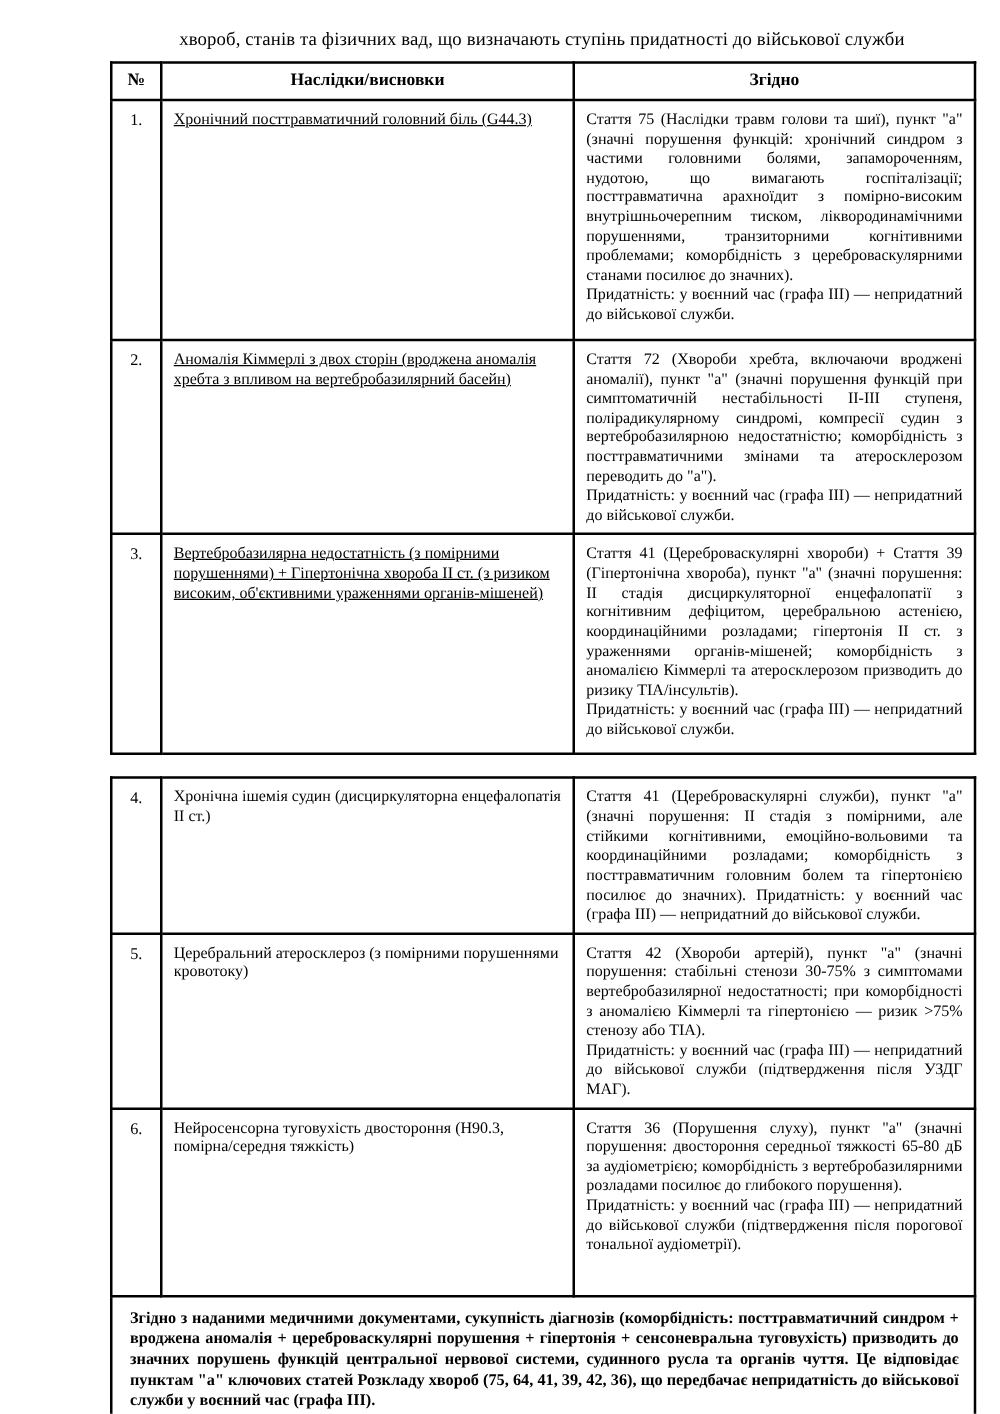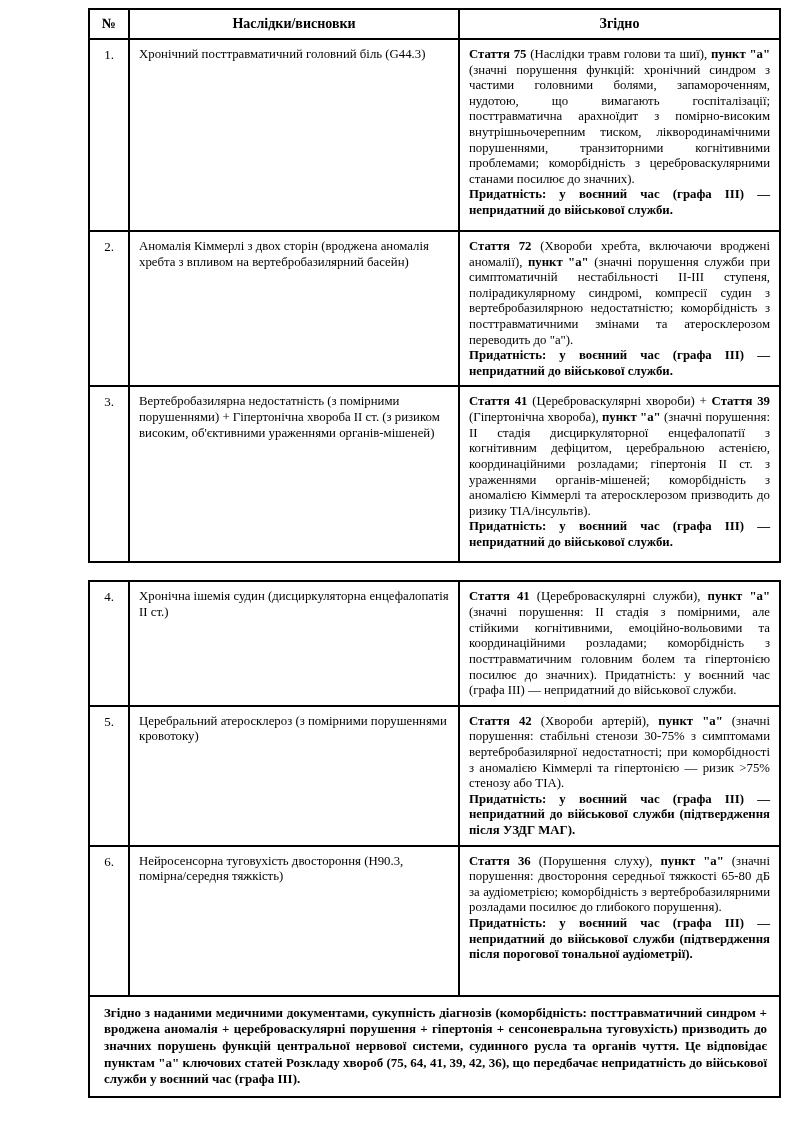--- a/index.html
+++ b/index.html
@@ -45,41 +45,42 @@
   }
   td.num {
     text-align: center;
     padding-top: 7px;
     font-size: 13px;
   }
   td.diag {
     padding: 7px 9px 6px 9px;
     text-align: left;
   }
-  td.diag.u .dtext { }
+  td.diag.u .dtext { text-decoration: underline; }
   td.stat {
     padding: 7px 9px 6px 9px;
     text-align: justify;
   }
   td.stat div { text-align: justify; }
   td.summary {
     padding: 8px 12px 8px 14px;
     font-weight: bold;
     text-align: justify;
     font-size: 13px;
     line-height: 1.28;
   }
-  b { font-weight: bold; }
+  b { font-weight: normal; }
 </style>
 </head>
 <body>
 
 <div class="page">
   <div class="doc">
 
+    <div class="doc-title">хвороб, станів та фізичних вад, що визначають ступінь придатності до військової служби</div>
 
     <table class="t1">
       <colgroup>
           <col class="c-num">
           <col class="c-diag">
           <col class="c-stat">
         </colgroup>
       <tbody>
           <tr>
         <th>№</th>
@@ -91,21 +92,21 @@
         <td class="diag u"><span class="dtext">Хронічний посттравматичний головний біль (G44.3)</span></td>
         <td class="stat">
               <div><b>Стаття 75</b><span> (Наслідки травм голови та шиї), </span><b>пункт "а"</b><span> (значні порушення функцій: хронічний синдром з частими головними болями, запамороченням, нудотою, що вимагають госпіталізації; посттравматична арахноїдит з помірно-високим внутрішньочерепним тиском, ліквородинамічними порушеннями, транзиторними когнітивними проблемами; коморбідність з цереброваскулярними станами посилює до значних).</span></div>
               <div><b>Придатність: у воєнний час (графа III) — непридатний до військової служби.</b></div>
             </td>
       </tr>
       <tr style="height:142px;">
         <td class="num">2.</td>
         <td class="diag u"><span class="dtext">Аномалія Кіммерлі з двох сторін (вроджена аномалія хребта з впливом на вертебробазилярний басейн)</span></td>
         <td class="stat">
-              <div><b>Стаття 72</b><span> (Хвороби хребта, включаючи вроджені аномалії), </span><b>пункт "а"</b><span> (значні порушення служби при симптоматичній нестабільності II-III ступеня, полірадикулярному синдромі, компресії судин з вертебробазилярною недостатністю; коморбідність з посттравматичними змінами та атеросклерозом переводить до "а").</span></div>
+              <div><b>Стаття 72</b><span> (Хвороби хребта, включаючи вроджені аномалії), </span><b>пункт "а"</b><span> (значні порушення функцій при симптоматичній нестабільності II-III ступеня, полірадикулярному синдромі, компресії судин з вертебробазилярною недостатністю; коморбідність з посттравматичними змінами та атеросклерозом переводить до "а").</span></div>
               <div><b>Придатність: у воєнний час (графа III) — непридатний до військової служби.</b></div>
             </td>
       </tr>
       <tr style="height:176px;">
         <td class="num">3.</td>
         <td class="diag u"><span class="dtext">Вертебробазилярна недостатність (з помірними порушеннями) + Гіпертонічна хвороба II ст. (з ризиком високим, об'єктивними ураженнями органів-мішеней)</span></td>
         <td class="stat">
               <div><b>Стаття 41</b><span> (Цереброваскулярні хвороби) + </span><b>Стаття 39</b><span> (Гіпертонічна хвороба), </span><b>пункт "а"</b><span> (значні порушення: II стадія дисциркуляторної енцефалопатії з когнітивним дефіцитом, церебральною астенією, координаційними розладами; гіпертонія II ст. з ураженнями органів-мішеней; коморбідність з аномалією Кіммерлі та атеросклерозом призводить до ризику ТІА/інсультів).</span></div>
               <div><b>Придатність: у воєнний час (графа III) — непридатний до військової служби.</b></div>
             </td>

